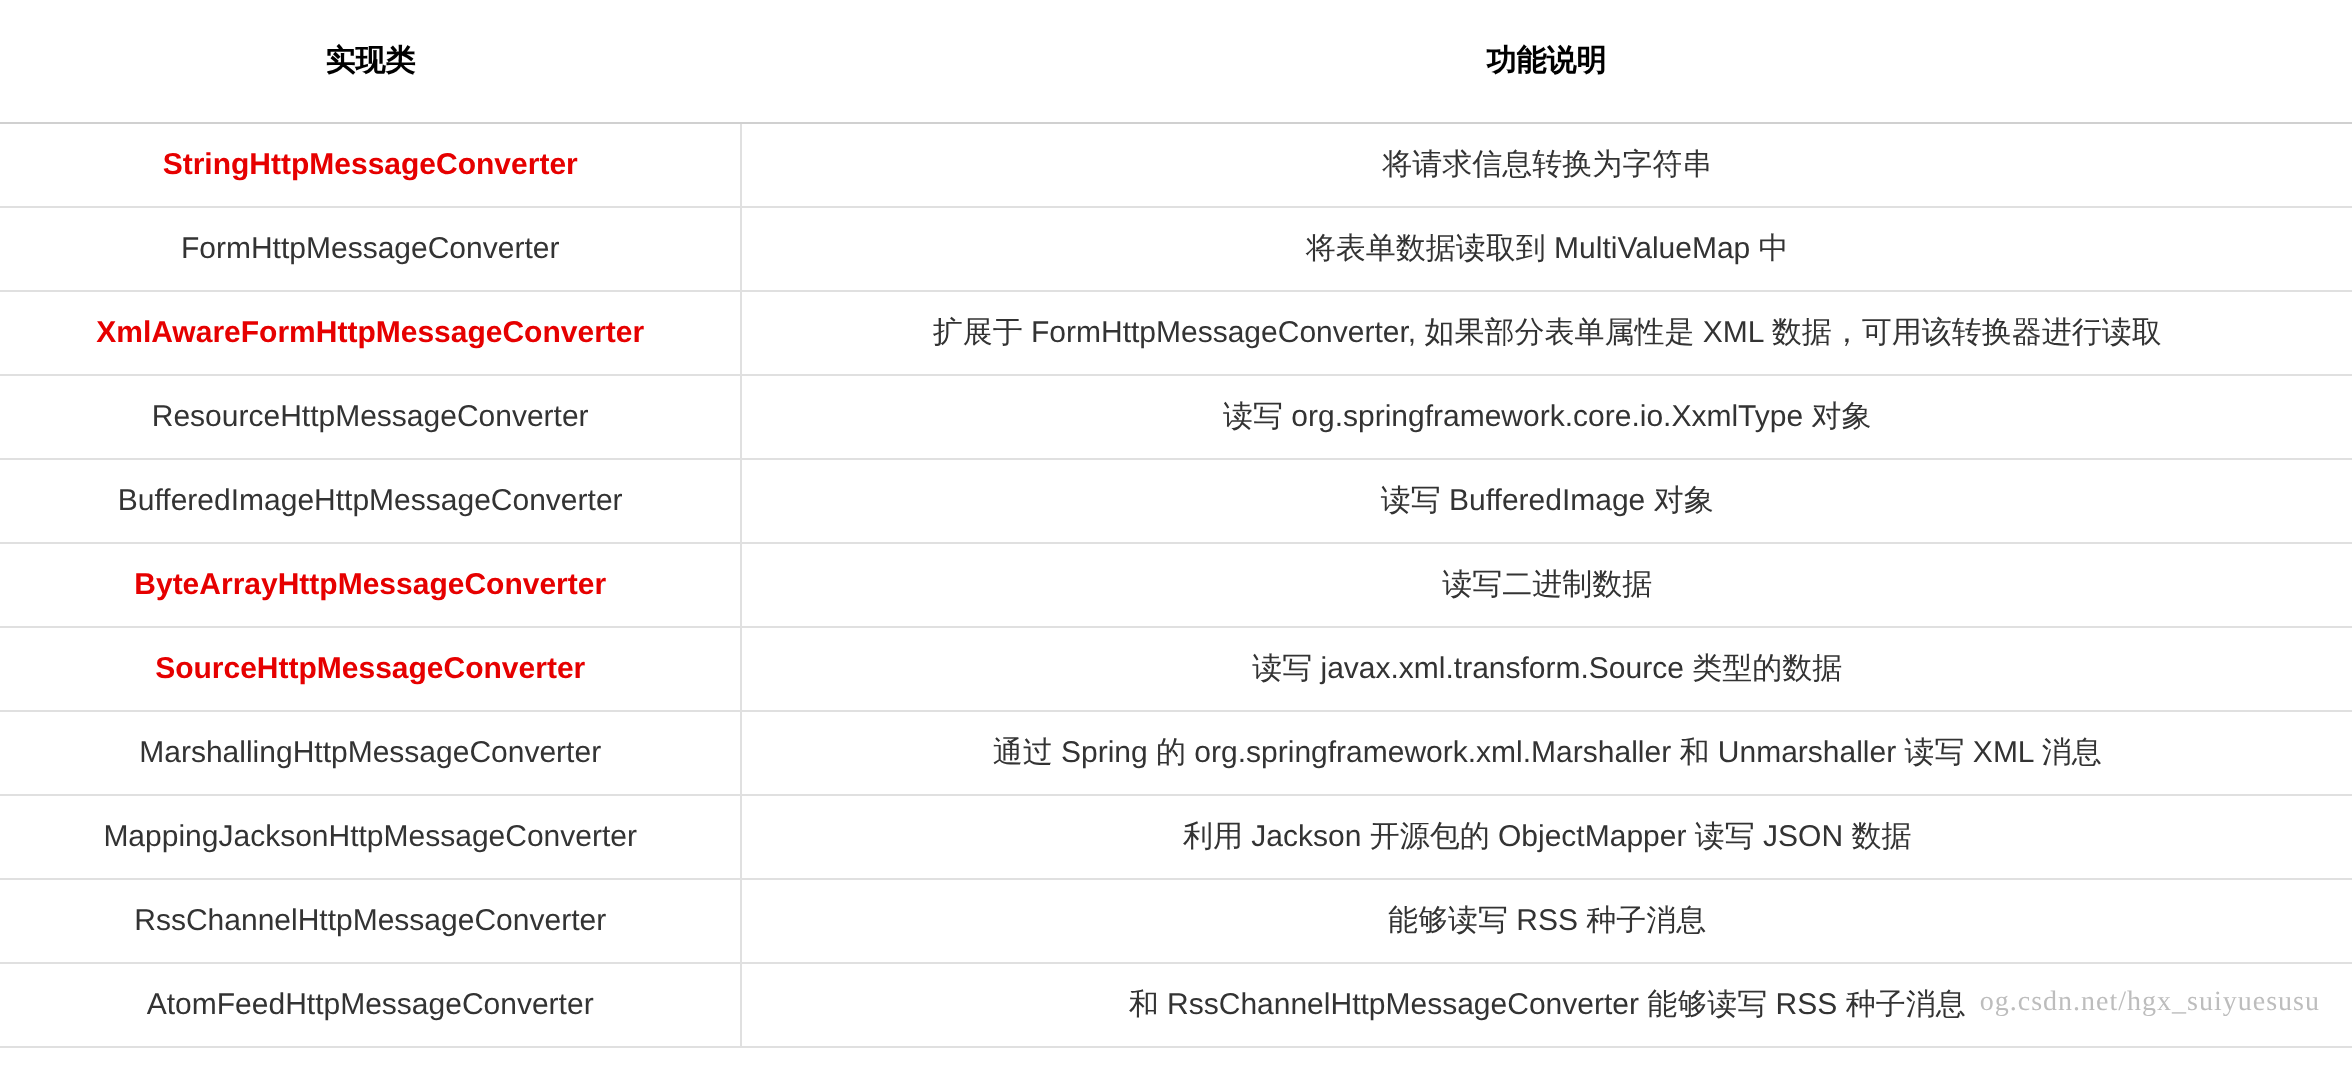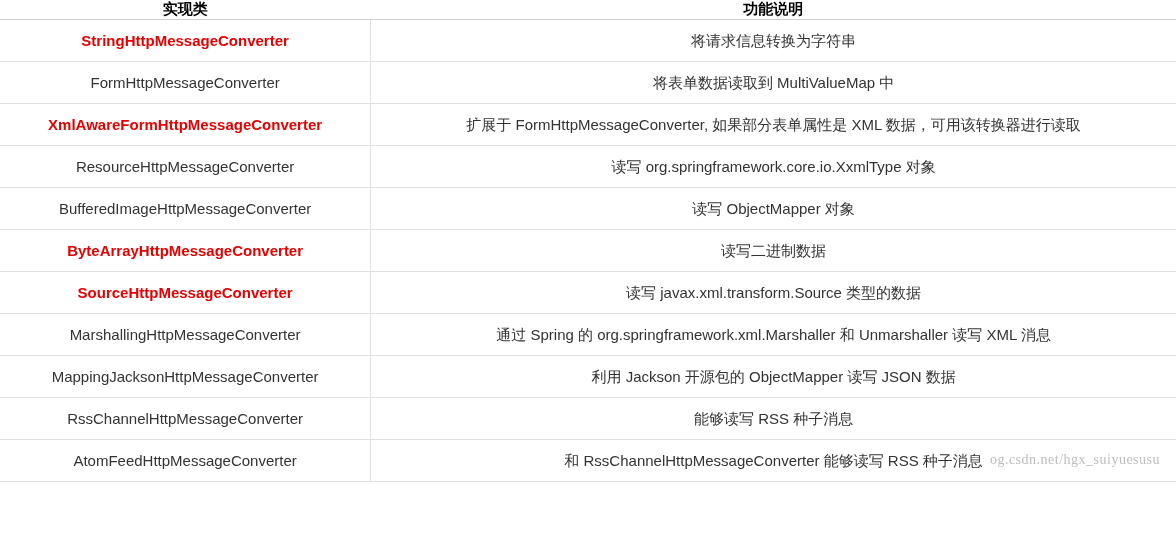--- a/index.html
+++ b/index.html
@@ -14,21 +14,21 @@
     }
     table {
       border-collapse: collapse;
       width: 100%;
       table-layout: auto;
     }
     th {
       font-weight: bold;
       text-align: center;
       color: #000;
-      padding: 0 8px;
+      padding: 21px 8px;
       border-bottom: 1px solid #d0d0d0;
       background: #fff;
       font-size: 15px;
     }
     td {
       padding: 10px 8px;
       border-bottom: 1px solid #e0e0e0;
       vertical-align: middle;
       line-height: 1.4;
       color: #333;
@@ -77,21 +77,21 @@
         <tr>
           <td class="col-name highlight">XmlAwareFormHttpMessageConverter</td>
           <td>扩展于 FormHttpMessageConverter, 如果部分表单属性是 XML 数据，可用该转换器进行读取</td>
         </tr>
         <tr>
           <td class="col-name">ResourceHttpMessageConverter</td>
           <td>读写 org.springframework.core.io.XxmlType 对象</td>
         </tr>
         <tr>
           <td class="col-name">BufferedImageHttpMessageConverter</td>
-          <td>读写 ObjectMapper 对象</td>
+          <td>读写 BufferedImage 对象</td>
         </tr>
         <tr>
           <td class="col-name highlight">ByteArrayHttpMessageConverter</td>
           <td>读写二进制数据</td>
         </tr>
         <tr>
           <td class="col-name highlight">SourceHttpMessageConverter</td>
           <td>读写 javax.xml.transform.Source 类型的数据</td>
         </tr>
         <tr>

